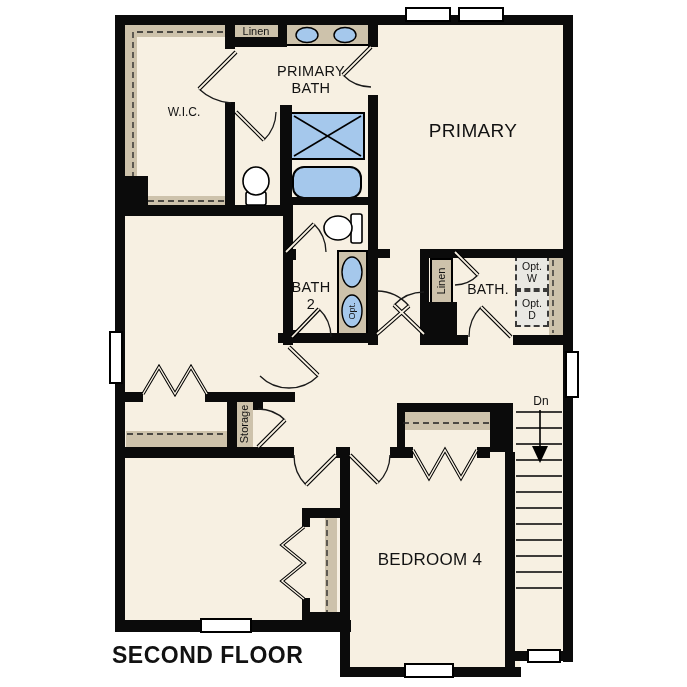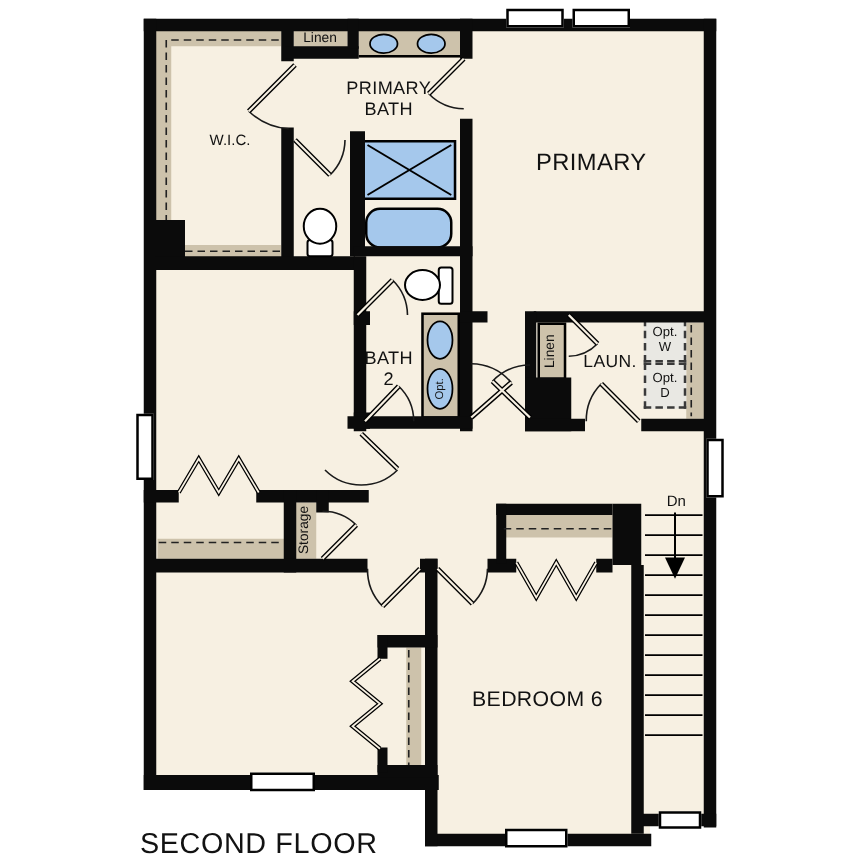--- a/index.html
+++ b/index.html
@@ -9,21 +9,21 @@
   .tan{position:absolute;background:var(--tan);}
   .gray{position:absolute;background:var(--gray);border:2px dashed #3a3a3a;box-sizing:border-box;}
   .w{position:absolute;background:var(--wall);}
   .win{position:absolute;background:#fff;border:2px solid #000;box-sizing:border-box;}
   .blue{position:absolute;background:var(--blue);border:2px solid #000;box-sizing:border-box;}
   svg.ov{position:absolute;left:0;top:0;pointer-events:none;}
   .lbl{position:absolute;transform:translate(-50%,-50%);color:#121212;font-weight:normal;
        text-align:center;line-height:1.18;white-space:nowrap;letter-spacing:.3px;}
   .lbl.n{font-weight:normal;letter-spacing:0;}
   .lbl.vert{transform:translate(-50%,-50%) rotate(-90deg);}
-  .title{position:absolute;color:#121212;font-weight:normal;white-space:nowrap;letter-spacing:.5px;margin-top:19px;}
+  .title{position:absolute;color:#121212;font-weight:bold;white-space:nowrap;letter-spacing:.5px;}
 </style>
 </head>
 <body>
 
 <div id="stage" style="--wall: #0b0b0b; --floor: #f7f0e2; --tan: #cdc2ab; --gray: #e9e8e3; --blue: #a5c8ec;">
 
   <div class="floor" style="left:120px;top:20px;width:448px;height:612px"></div>
   <div class="floor" style="left:345px;top:620px;width:175px;height:52px"></div>
   <div class="floor" style="left:513px;top:620px;width:55px;height:36px"></div>
 
@@ -220,29 +220,29 @@
     <div>PRIMARY</div>
     <div>BATH</div>
   </div>
   <div class="lbl" style="left:473px;top:131px;font-size:19px">
     <div>PRIMARY</div>
   </div>
   <div class="lbl" style="left:311px;top:296px;font-size:14.5px">
     <div>BATH</div>
     <div>2</div>
   </div>
-  <div class="lbl" style="left:488px;top:289px;font-size:14px">LAUN.</div>
+  <div class="lbl" style="left:488px;top:289px;font-size:14px">BATH.</div>
   <div class="lbl n vert" style="left:441px;top:281px;font-size:11px">Linen</div>
   <div class="lbl n" style="left:532px;top:272px;font-size:10.5px">
     <div>Opt.</div>
     <div>W</div>
   </div>
   <div class="lbl n" style="left:532px;top:309px;font-size:10.5px">
     <div>Opt.</div>
     <div>D</div>
   </div>
   <div class="lbl n vert" style="left:352px;top:311px;font-size:9px">Opt.</div>
   <div class="lbl n vert" style="left:244px;top:424px;font-size:11px">Storage</div>
   <div class="lbl n" style="left:541px;top:401px;font-size:12px">Dn</div>
-  <div class="lbl" style="left:430px;top:560px;font-size:17px">BEDROOM 6</div>
+  <div class="lbl" style="left:430px;top:560px;font-size:17px">BEDROOM 4</div>
   <div class="title" style="left:112px;top:642px;font-size:23px">SECOND FLOOR</div>
 
 </div>
 
 </body></html>

